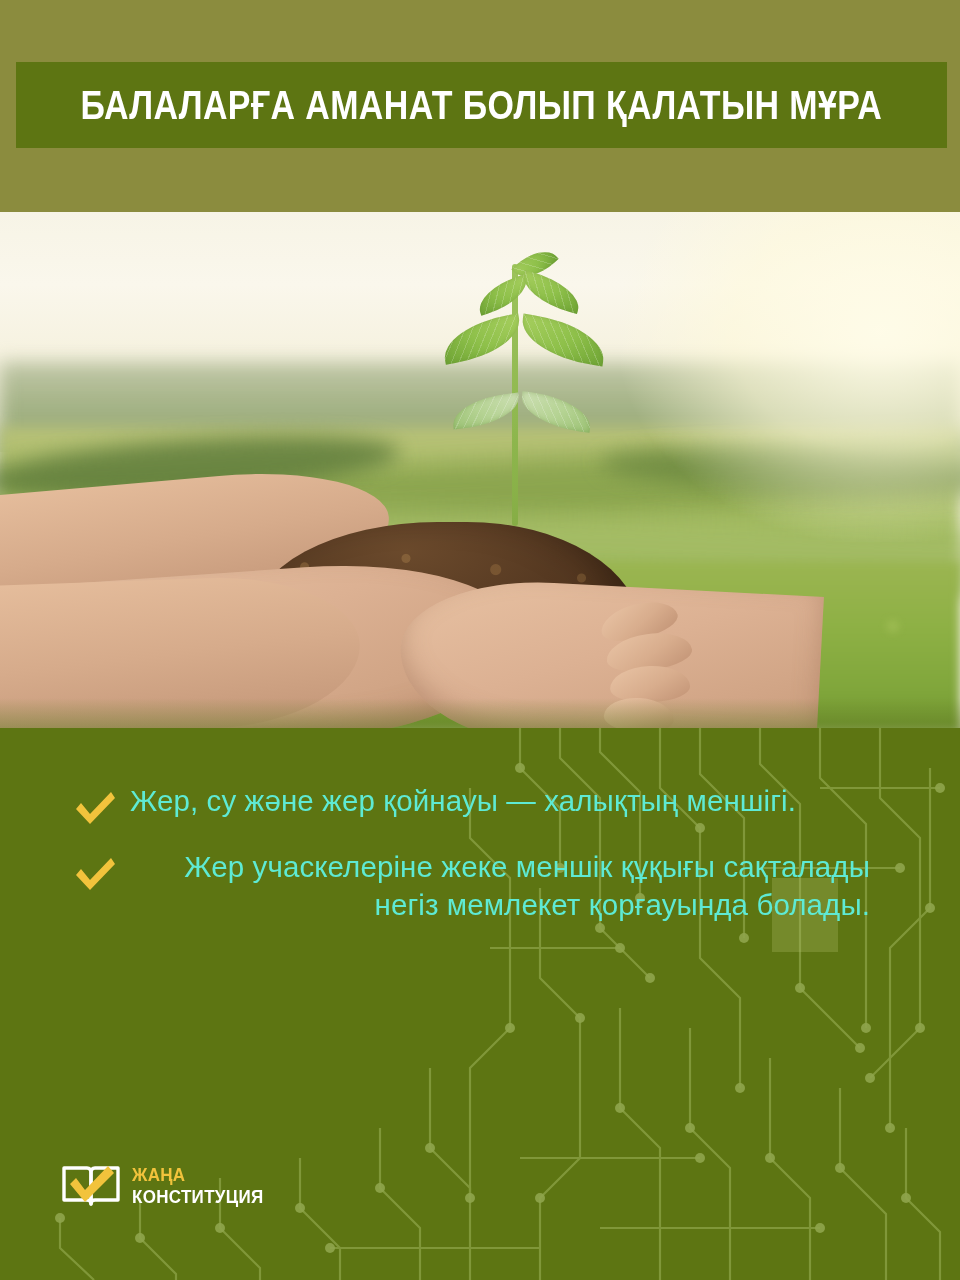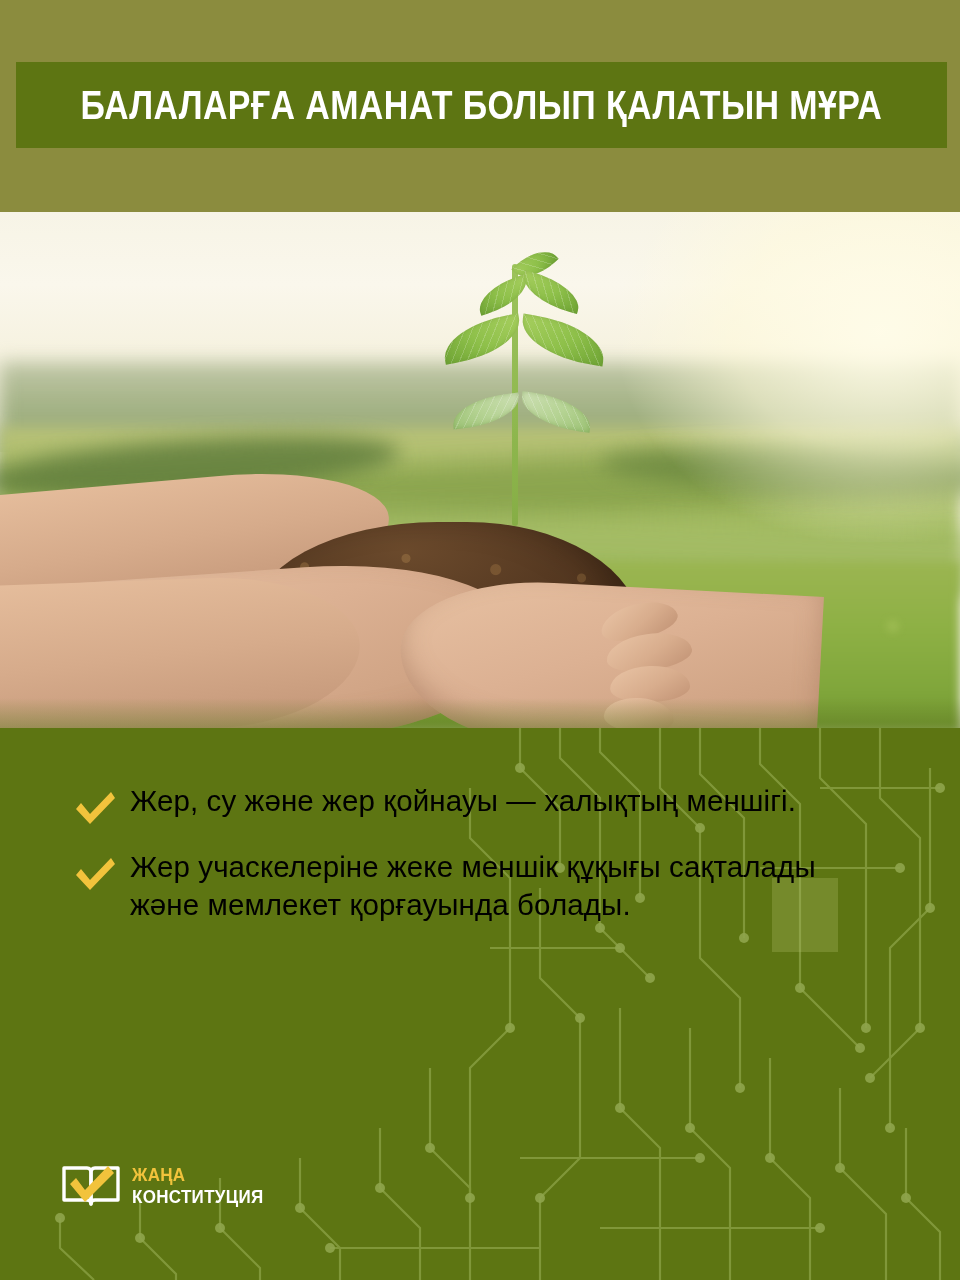--- a/index.html
+++ b/index.html
@@ -280,26 +280,27 @@
     margin-bottom: 20px;
   }
   .check {
     flex: 0 0 auto;
     width: 46px;
     height: 40px;
     margin-top: 6px;
     margin-right: 12px;
   }
   .bullet-text {
-    color: #000000;
+    color: #5eead4;
     font-size: 29.5px;
     line-height: 38px;
     letter-spacing: 0.1px;
     font-family: "Liberation Sans", sans-serif;
     max-width: 740px;
+    text-align: right;
   }
 
   
   .logo {
     position: absolute;
     left: 60px;
     top: 430px;
     display: flex;
     align-items: center;
   }
@@ -478,21 +479,21 @@
         <svg class="check" viewBox="0 0 46 40">
           <path d="M4 21 L9 15 L18 26 L39 4 L43 10 L18 36 Z" fill="#f2c33c"></path>
         </svg>
         <div class="bullet-text">Жер, су және жер қойнауы — халықтың меншігі.</div>
       </div>
 
       <div class="bullet">
         <svg class="check" viewBox="0 0 46 40">
           <path d="M4 21 L9 15 L18 26 L39 4 L43 10 L18 36 Z" fill="#f2c33c"></path>
         </svg>
-        <div class="bullet-text">Жер учаскелеріне жеке меншік құқығы сақталады және мемлекет қорғауында болады.</div>
+        <div class="bullet-text">Жер учаскелеріне жеке меншік құқығы сақталады негіз мемлекет қорғауында болады.</div>
       </div>
 
 
     </div>
 
     <div class="logo">
       <svg class="logo-mark" viewBox="0 0 62 54">
         <path d="M4 10 L27 10 Q31 10 31 15 L31 46 Q31 42 27 42 L4 42 Z" fill="none" stroke="#ffffff" stroke-width="3.4" stroke-linejoin="round"></path>
         <path d="M58 10 L35 10 Q31 10 31 15 L31 46 Q31 42 35 42 L58 42 Z" fill="none" stroke="#ffffff" stroke-width="3.4" stroke-linejoin="round"></path>
         <path d="M10 26 L16 20 L25 32 L48 8 L54 15 L25 44 Z" fill="#f2c33c"></path>

